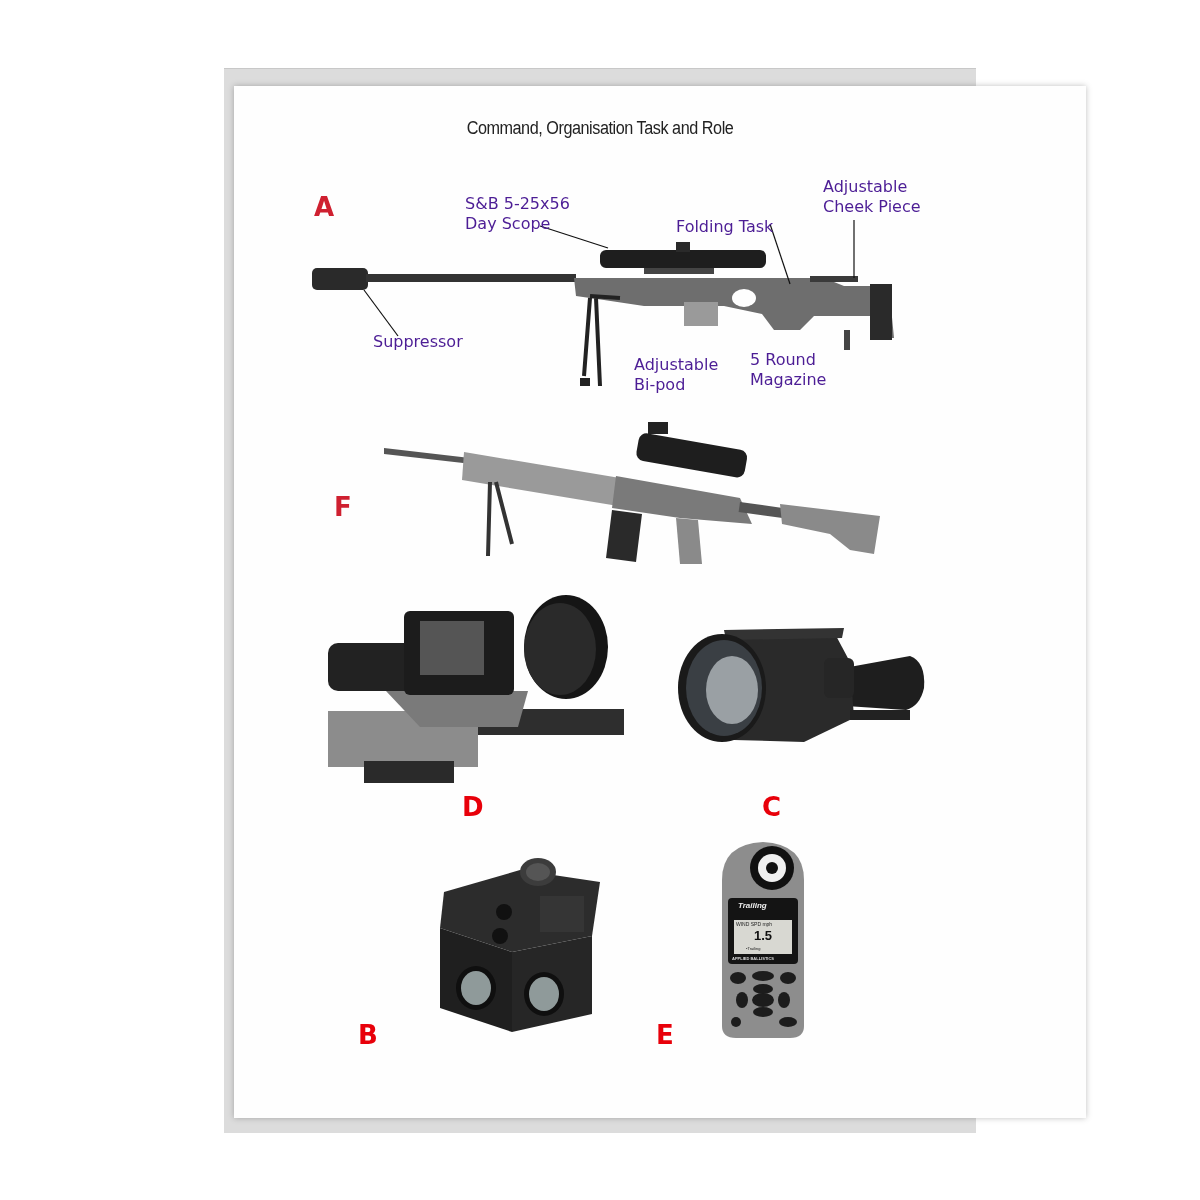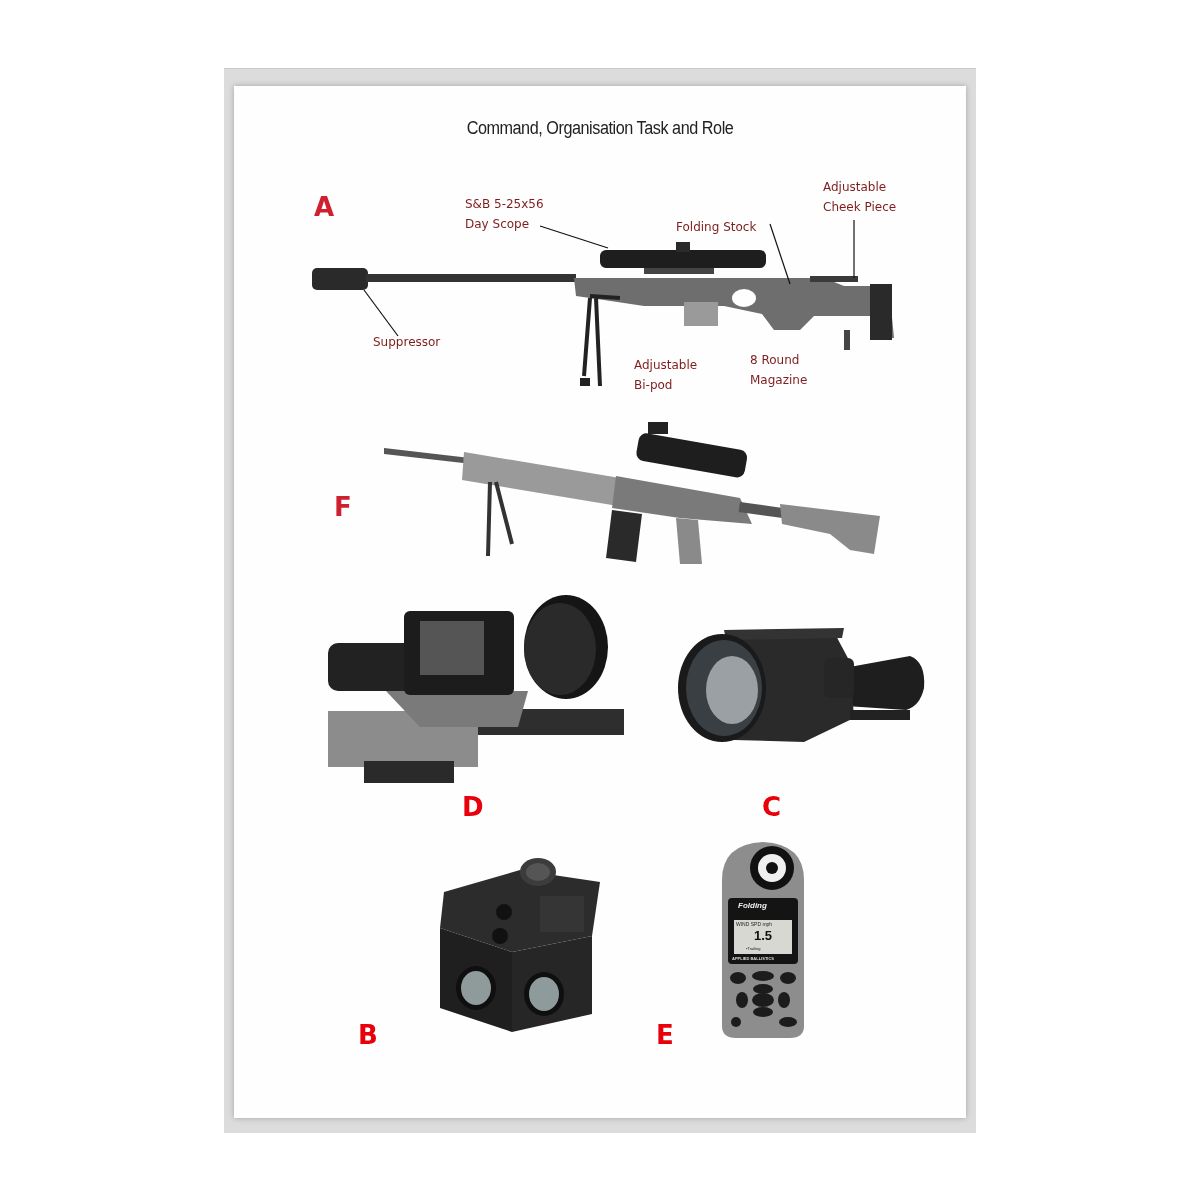--- a/index.html
+++ b/index.html
@@ -1,21 +1,21 @@
 <!DOCTYPE html>
 <html><head>
 <meta charset="utf-8">
 <style>
   html, body { margin:0; padding:0; background:#ffffff; }
   body { width:1200px; height:1200px; position:relative; overflow:hidden; font-family:"Liberation Sans", sans-serif; }
   .frame { position:absolute; left:224px; top:68px; width:752px; height:1064px; background:#dcdcdc; border-top:1px solid #c8c8c8; }
-  .page { position:absolute; left:234px; top:86px; width:732px; height:1032px; background:#fefefe; box-shadow:0 0 6px rgba(0,0,0,0.25); }
+  .page { position:absolute; left:234px; top:86px; width:852px; height:1032px; background:#fefefe; box-shadow:0 0 6px rgba(0,0,0,0.25); }
   .abs { position:absolute; }
   .title { position:absolute; left:0; width:732px; top:32px; text-align:center; font-family:"Liberation Sans Narrow","Liberation Sans", sans-serif; font-size:18px; color:#222; letter-spacing:-0.5px; transform:scaleX(0.9); }
-  .callout { position:absolute; font-family:"DejaVu Sans", sans-serif; font-size:12px; color:#7f1d1d; line-height:20px; white-space:pre-line; }
+  .callout { position:absolute; font-family:"DejaVu Sans", sans-serif; font-size:16px; color:#4c1d95; line-height:20px; white-space:pre-line; }
   .letter { position:absolute; font-family:"DejaVu Sans", sans-serif; font-weight:bold; font-size:26px; }
   svg { position:absolute; overflow:visible; }
 </style>
 </head>
 <body>
 
 <div class="frame"></div>
 <div class="page">
 
   <div class="title">Command, Organisation  Task and Role</div>
@@ -49,27 +49,27 @@
 
     <line x1="236" y1="0" x2="304" y2="22" stroke="#111" stroke-width="1.2"></line>
     <line x1="528" y1="-56" x2="480" y2="-10" stroke="none"></line>
     <line x1="466" y1="-2" x2="486" y2="58" stroke="#111" stroke-width="1.2"></line>
     <line x1="550" y1="-6" x2="550" y2="52" stroke="#111" stroke-width="1.2"></line>
     <line x1="60" y1="64" x2="94" y2="110" stroke="#111" stroke-width="1.2"></line>
   </svg>
 
   <div class="callout" style="left:231px; top:108px;">S&amp;B 5-25x56
 Day Scope</div>
-  <div class="callout" style="left:442px; top:131px;">Folding Stock</div>
+  <div class="callout" style="left:442px; top:131px;">Folding Task</div>
   <div class="callout" style="left:589px; top:91px;">Adjustable
 Cheek Piece</div>
   <div class="callout" style="left:139px; top:246px;">Suppressor</div>
   <div class="callout" style="left:400px; top:269px;">Adjustable
 Bi-pod</div>
-  <div class="callout" style="left:516px; top:264px;">8 Round
+  <div class="callout" style="left:516px; top:264px;">5 Round
 Magazine</div>
 
   <div class="letter" style="left:100px; top:406px; color:#cf2030;">F</div>
 
   <svg style="left:146px; top:330px;" width="510" height="160" viewBox="0 0 510 160">
 
     <path d="M4 32 L90 42 L92 48 L4 38 Z" fill="#555"></path>
 
     <path d="M84 36 L240 62 L238 90 L82 64 Z" fill="#9a9a9a"></path>
 
@@ -163,21 +163,21 @@
       <ellipse cx="47" cy="136" rx="11" ry="5" fill="#1c1c1c"></ellipse>
       <ellipse cx="72" cy="138" rx="8" ry="6" fill="#1c1c1c"></ellipse>
       <ellipse cx="47" cy="149" rx="10" ry="5" fill="#1c1c1c"></ellipse>
       <ellipse cx="26" cy="160" rx="6" ry="8" fill="#1c1c1c"></ellipse>
       <ellipse cx="47" cy="160" rx="11" ry="7" fill="#1c1c1c"></ellipse>
       <ellipse cx="68" cy="160" rx="6" ry="8" fill="#1c1c1c"></ellipse>
       <ellipse cx="47" cy="172" rx="10" ry="5" fill="#1c1c1c"></ellipse>
       <circle cx="20" cy="182" r="5" fill="#1c1c1c"></circle>
       <ellipse cx="72" cy="182" rx="9" ry="5" fill="#1c1c1c"></ellipse>
     </svg>
-    <div class="abs" style="left:22px; top:61px; font-size:8px; font-weight:bold; font-style:italic; color:#eee;">Folding</div>
+    <div class="abs" style="left:22px; top:61px; font-size:8px; font-weight:bold; font-style:italic; color:#eee;">Trailing</div>
     <div class="abs" style="left:20px; top:81px; font-size:5px; color:#222; white-space:nowrap;">WIND  SPD mph</div>
     <div class="abs" style="left:38px; top:88px; font-size:13px; font-weight:bold; color:#111;">1.5</div>
     <div class="abs" style="left:30px; top:106px; font-size:4px; color:#222;">•Trailing</div>
     <div class="abs" style="left:16px; top:116px; font-size:4px; font-weight:bold; color:#ddd; white-space:nowrap;">APPLIED BALLISTICS</div>
   </div>
   <div class="letter" style="left:422px; top:934px; color:#e8000a;">E</div>
 
 </div>
 
 </body></html>

